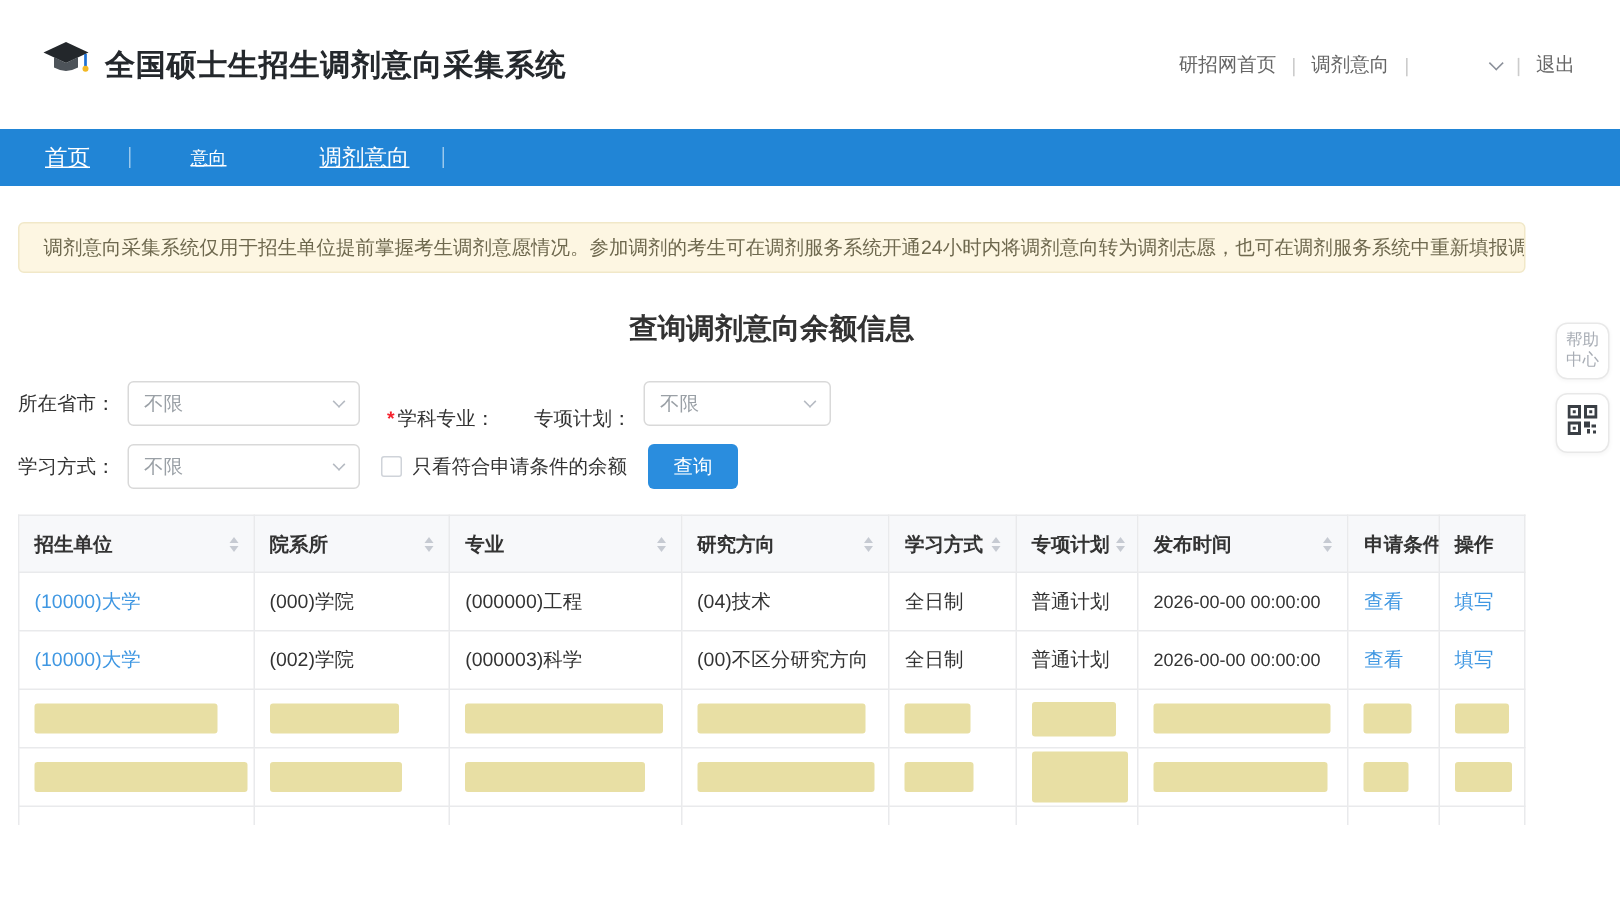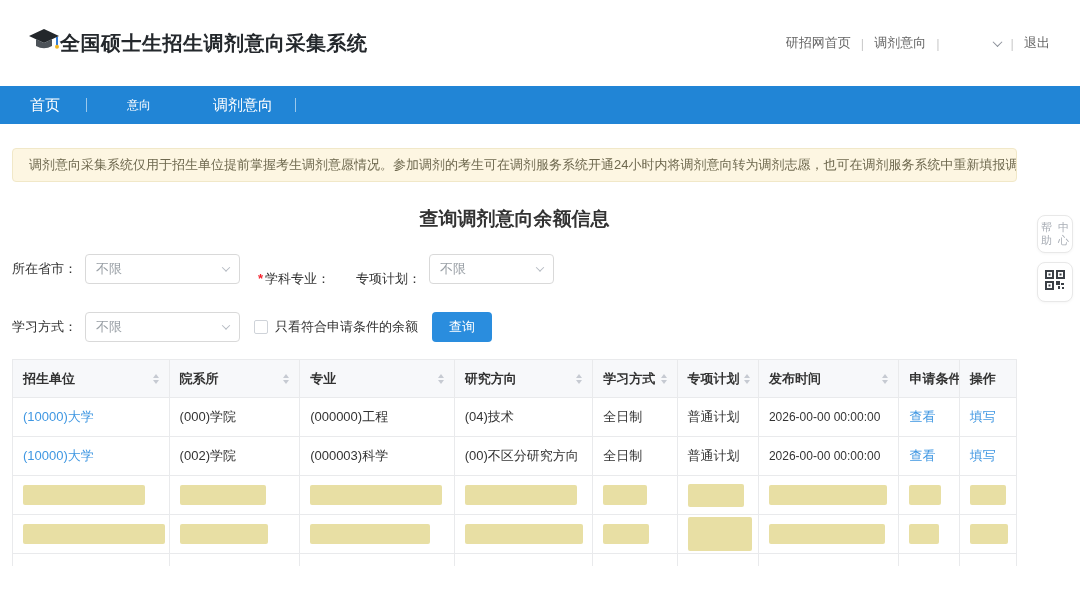--- a/index.html
+++ b/index.html
@@ -2,32 +2,32 @@
 <html><head>
 <meta charset="utf-8">
 <style>
   * { margin:0; padding:0; box-sizing:border-box; }
   html,body { width:1080px; height:606px; overflow:hidden; background:#fff;
               font-family:"Liberation Sans","DejaVu Sans",sans-serif; color:#333; }
 
   
   .hdr { height:86px; display:flex; align-items:center; justify-content:space-between;
          padding:0 30px 0 28px; background:#fff; }
-  .hdr-left { display:flex; align-items:center; }
+  .hdr-left { display:flex; align-items:center; gap:10px; }
   .hdr-title { font-size:20px; font-weight:bold; color:#24282c; letter-spacing:.5px; }
   .hdr-right { display:flex; align-items:center; gap:10px; font-size:13px; color:#666; }
   .hdr-right .sep { color:#ccc; }
   .hdr-link { cursor:pointer; }
   .uname-blank { display:inline-block; width:34px; }
   .chev { display:inline-block; width:7px; height:7px; border-right:1.5px solid #8a8f99;
           border-bottom:1.5px solid #8a8f99; transform:rotate(45deg) translate(-1px,-1px); }
 
   
   .nav { height:38px; background:#2185d6; display:flex; align-items:stretch; color:#fff; }
-  .nav-item { display:flex; align-items:center; padding:0 22px; font-size:15px; cursor:pointer; }
+  .nav-item { display:flex; align-items:center; padding:0 22px; font-size:15px; cursor:pointer;text-decoration:underline; }
   .nav-item.first { padding-left:30px; padding-right:26px; }
   .nav-item.small { font-size:12px; padding:0 14px; }
   .nav-item.active { background:#1a6cb3; padding:0 24px; }
   .nav-sep { width:1px; height:14px; background:rgba(255,255,255,.55); align-self:center; }
   .nav-gap { width:26px; }
 
   
   .content { width:1005px; margin-left:12px; position:relative; }
 
   .notice { margin-top:24px; height:34px; line-height:32px; background:#fdf6e2;
@@ -38,21 +38,21 @@
 
   
   .tabs { margin-top:26px; display:flex; gap:38px; border-bottom:1px solid #e8e8e8;
           padding-left:10px; }
   .tab { font-size:15px; padding:6px 4px 11px; cursor:pointer; color:#333; }
   .tab.active { color:#2a8dde; border-bottom:2px solid #2a8dde; margin-bottom:-1px; }
 
   
   .frow { display:flex; align-items:center; }
   .frow1 { margin-top:17px; }
-  .frow2 { margin-top:24px; }
+  .frow2 { margin-top:8px; }
   .flabel { font-size:13px; color:#333; margin-right:8px; white-space:nowrap; }
   .req { color:#f5222d; margin-right:2px; }
   .sel { width:155px; height:30px; border:1px solid #d9d9d9; border-radius:4px;
          display:flex; align-items:center; justify-content:space-between; padding:0 10px;
          font-size:13px; color:#9aa0a6; background:#fff; cursor:pointer; }
   .sel .chev2 { width:6px; height:6px; border-right:1.4px solid #b5bac2;
                 border-bottom:1.4px solid #b5bac2; transform:rotate(45deg) translate(-1px,-1px); }
   .txt-input { width:275px; height:30px; border:1px solid #d9d9d9; border-radius:4px;
                padding:0 10px; font-size:13px; color:#333;
                font-family:"Liberation Sans","DejaVu Sans",sans-serif; }
@@ -86,21 +86,21 @@
   .r-u1{width:122px;} .r-d1{width:86px;} .r-m1{width:132px;} .r-r1{width:112px;}
   .r-s1{width:44px;}  .r-p1{width:56px;height:23px;} .r-t1{width:118px;} .r-c1{width:32px;} .r-a1{width:36px;}
   .r-u2{width:142px;} .r-d2{width:88px;} .r-m2{width:120px;} .r-r2{width:118px;}
   .r-s2{width:46px;}  .r-p2{width:64px;height:34px;} .r-t2{width:116px;} .r-c2{width:30px;} .r-a2{width:38px;}
   tr.partial td { height:12px; border-bottom:none; }
 
   
   .side { position:absolute; right:7px; top:215px; width:36px; display:flex;
           flex-direction:column; gap:9px; }
   .side-box { width:36px; background:#fff; border:1px solid #e8e8e8; border-radius:8px;
-              box-shadow:0 1px 3px rgba(0,0,0,.04); display:flex; flex-direction:row;
+              box-shadow:0 1px 3px rgba(0,0,0,.04); display:flex; flex-direction:column;
               align-items:center; justify-content:center; cursor:pointer; }
   .side-help { height:38px; font-size:11px; color:#a8adb5; line-height:13px; text-align:center; }
   .side-qr { height:40px; }
 </style>
 </head>
 <body>
 
 <div class="hdr">
   <div class="hdr-left">
     <span>

